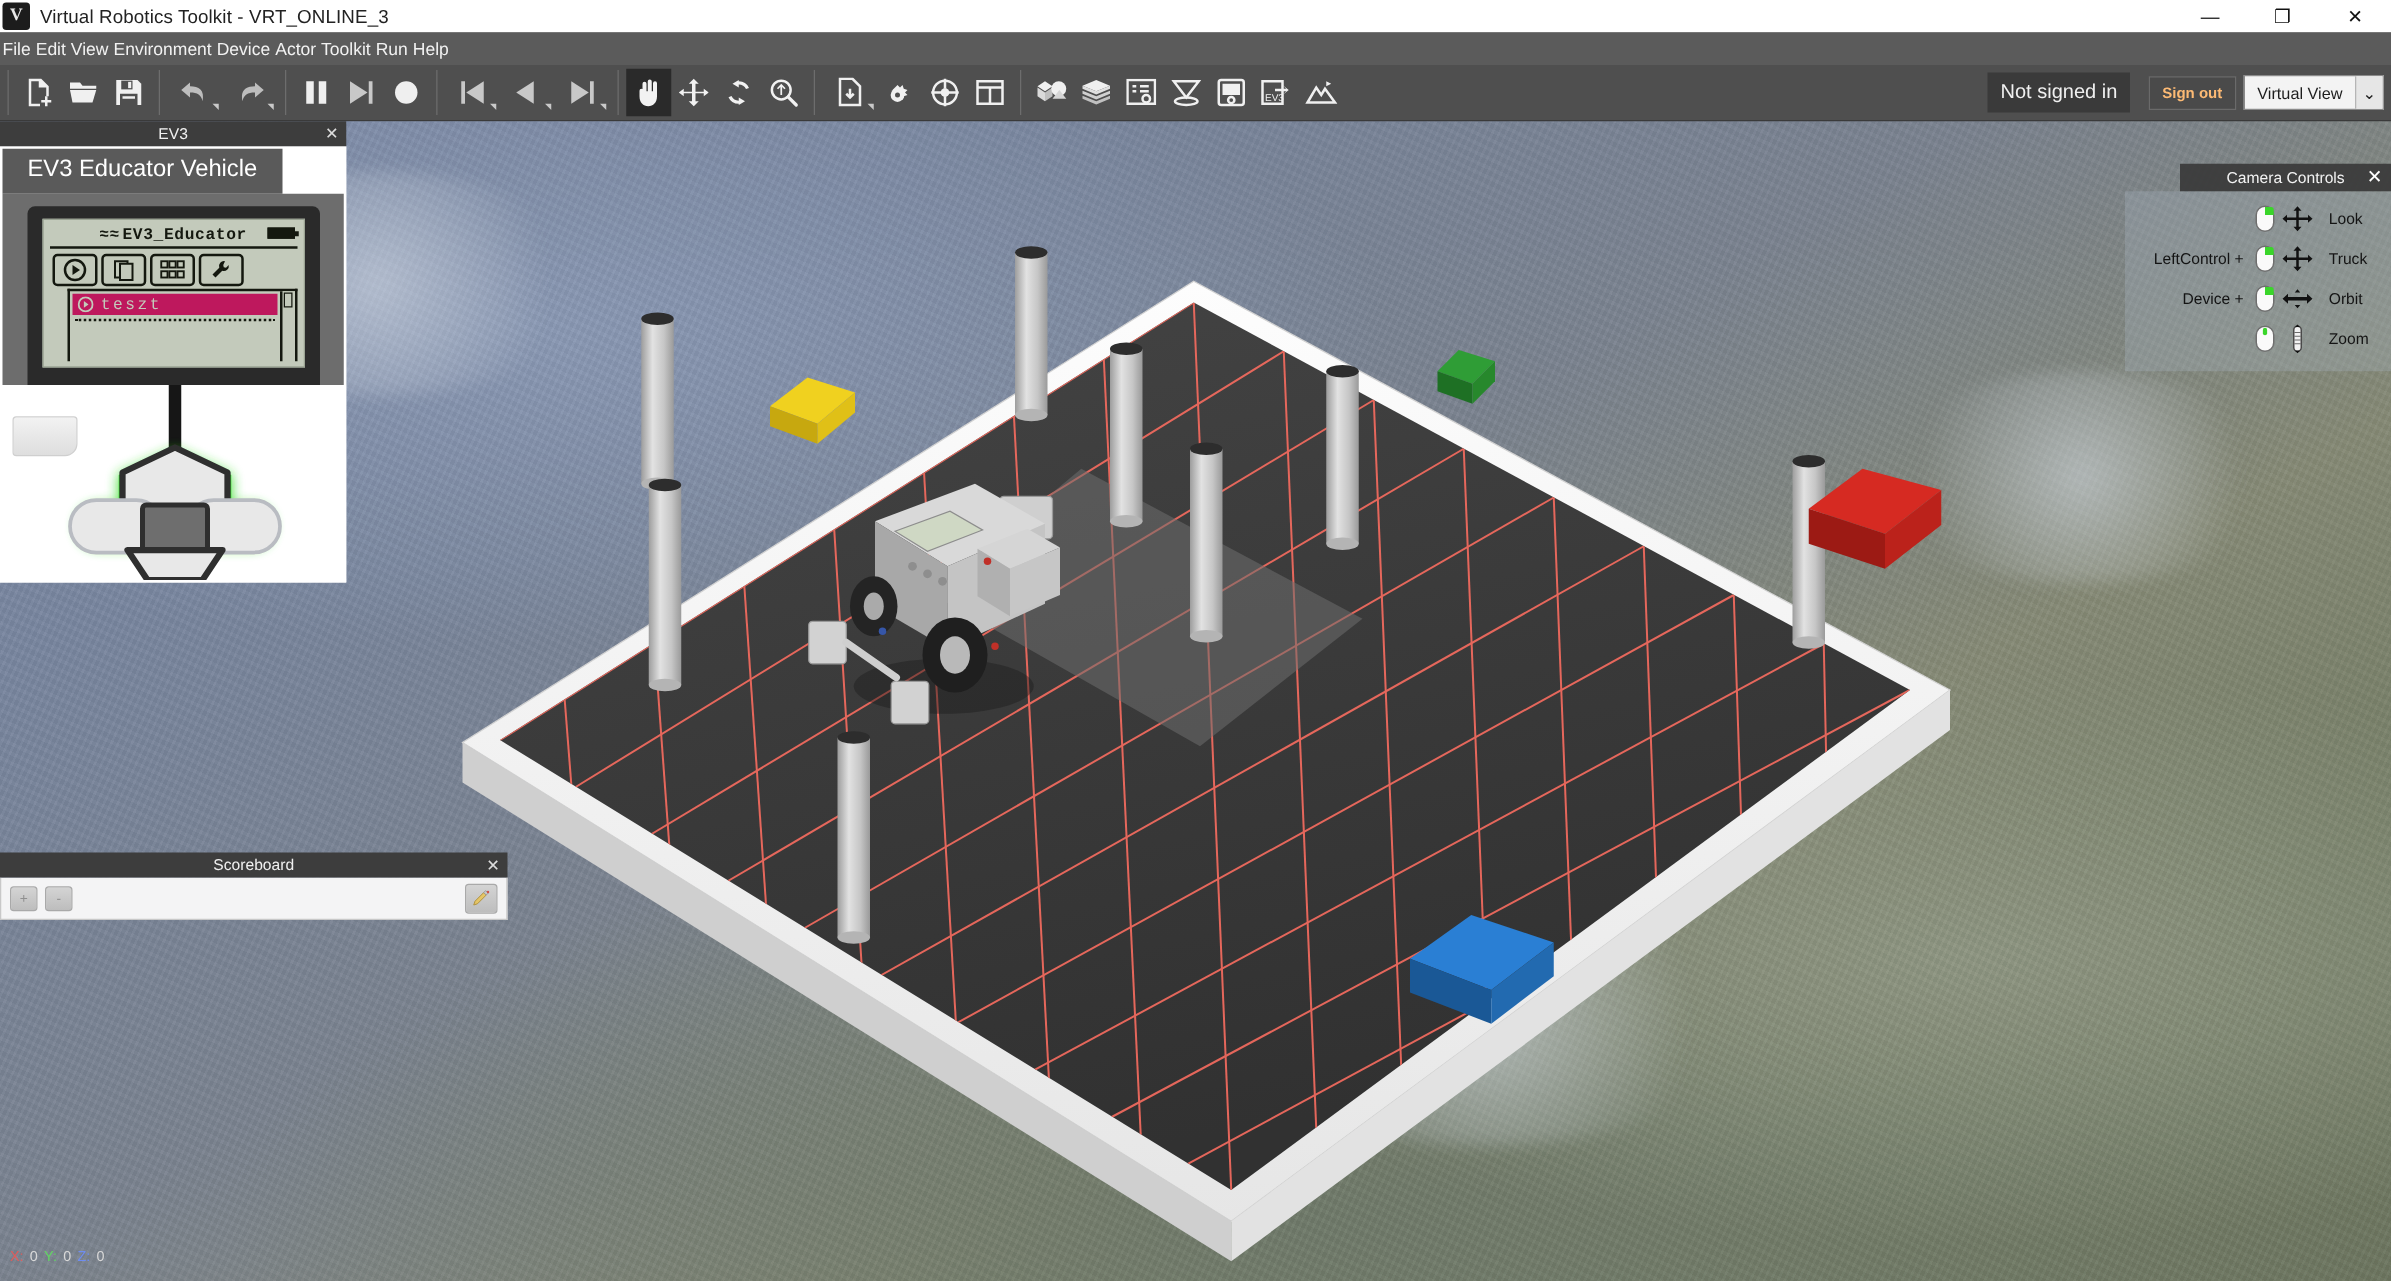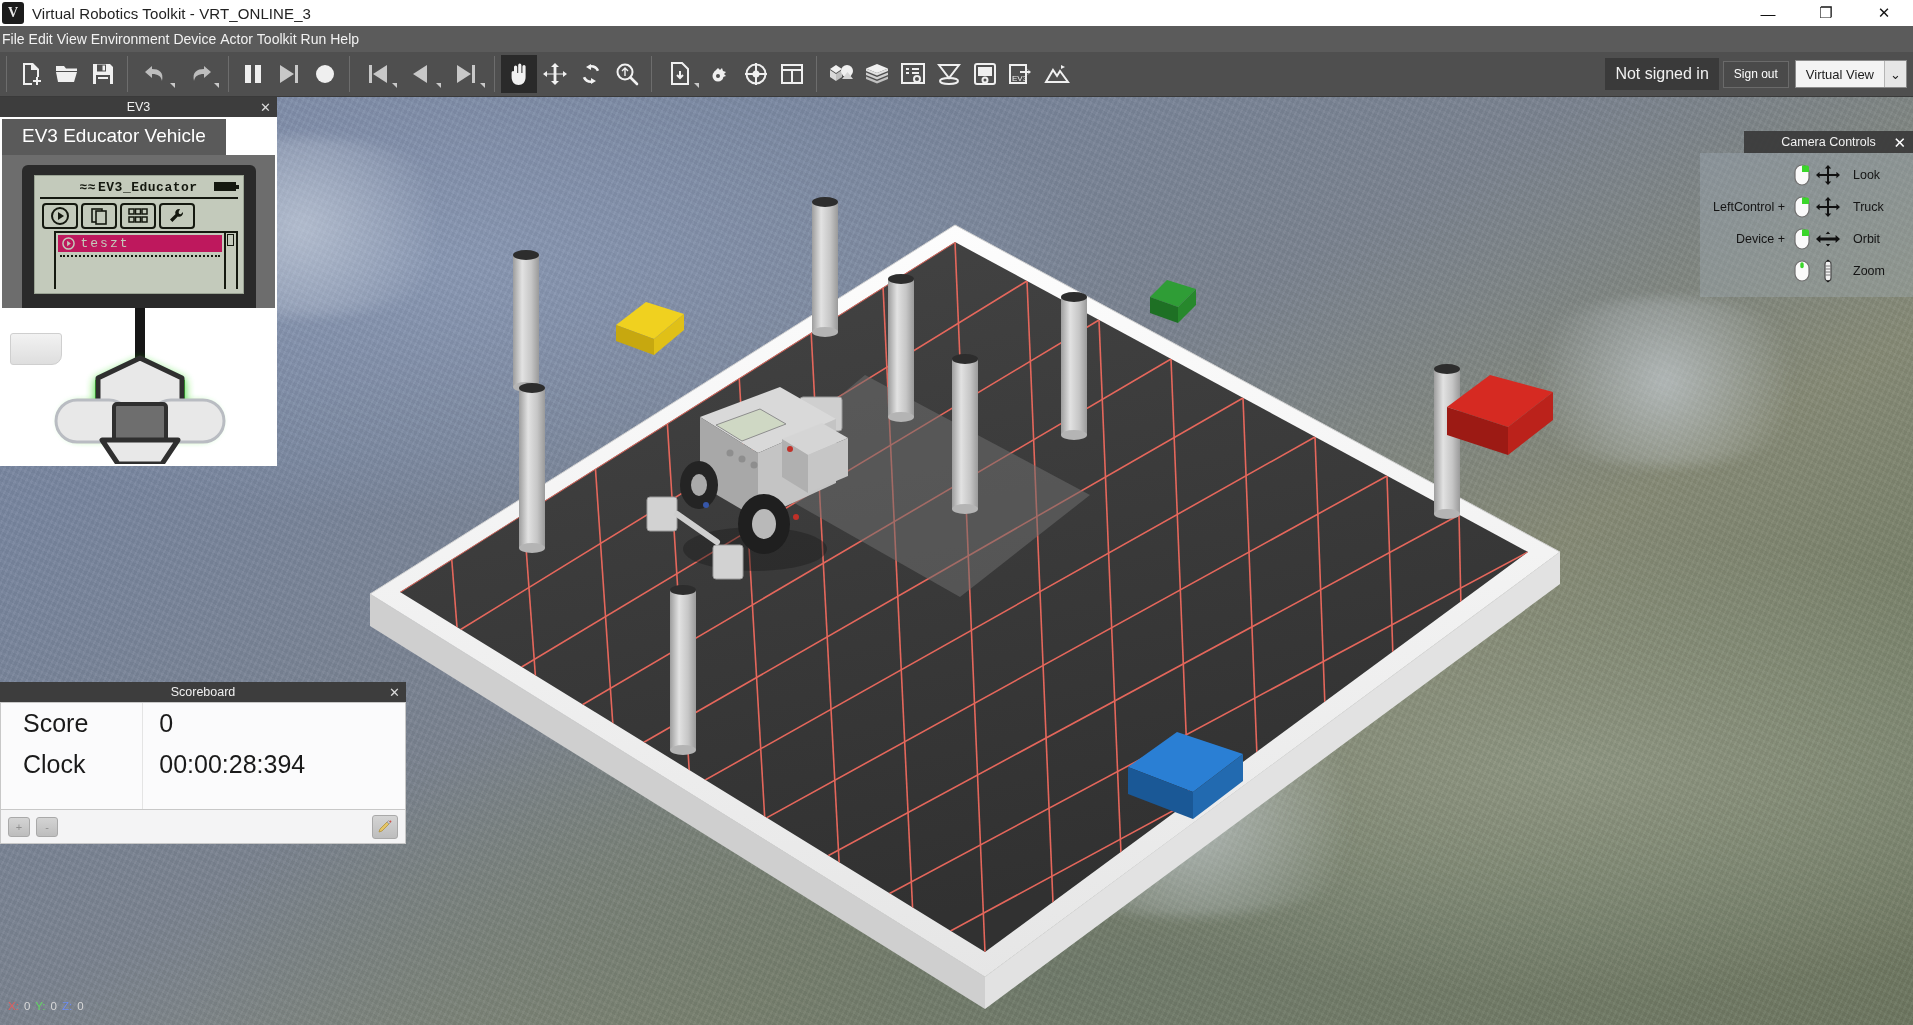--- a/index.html
+++ b/index.html
@@ -63,23 +63,24 @@
 
   
   .account-area {
     margin-left:auto; display:flex; align-items:center; height:45px; padding-right:6px;
   }
   .notsigned {
     background:#3a3a3a; color:#f0f0f0; font-size:16px;
     padding:6px 10px; height:32px; display:flex; align-items:center;
   }
   .signout-btn {
-    background:#4a4a4a; color:#ffffff; border:1px solid #6a6a6a;
+    background:#4a4a4a; color:#fdba74; border:1px solid #6a6a6a;
     font-size:12px; padding:5px 10px; height:27px; display:flex; align-items:center;
-    margin-left:4px;
+    margin-left:15px;
+    font-weight:bold;
   }
   .viewsel {
     margin-left:6px; height:28px; display:flex; align-items:stretch;
     border:1px solid #8a8a8a; background:#f3f3f3;
   }
   .viewsel-label {
     font-size:13px; color:#1d1d1d; padding:0 10px;
     display:flex; align-items:center; white-space:nowrap;
   }
   .viewsel-arrow {
@@ -232,21 +233,21 @@
     margin-left:44px;
   }
   .cam-title .pclose {
     position:absolute; right:7px; top:50%; transform:translateY(-50%);
     font-size:15px; color:#fff; line-height:1;
   }
   .cam-body {
     background:rgba(170,182,196,.30); padding:6px 0 10px 0;
   }
   .cam-row {
-    display:flex; align-items:center; height:32px; padding-right:10px;
+    display:flex; align-items:center; height:32px; padding-right:0;
   }
   .cam-mod {
     flex:1; text-align:right; font-size:12.5px; color:#141414;
     padding-right:6px; white-space:nowrap;
   }
   .cam-mouse { width:22px; display:flex; justify-content:center; }
   .cam-arrow { width:30px; display:flex; justify-content:center; align-items:center; }
   .cam-label { width:60px; font-size:12.5px; color:#141414; padding-left:10px; }
 
   
@@ -791,38 +792,20 @@
         </svg>
       </div>
     </div>
   </div>
 
   <div class="panel" id="scoreboard-panel">
     <div class="panel-title">
       <span>Scoreboard</span>
       <span class="pclose">✕</span>
     </div>
-    <div class="sb-body">
-      <table class="sb-table">
-        <tbody>
-            <tr>
-          <td>Score</td>
-          <td class="val">0</td>
-        </tr>
-        <tr>
-          <td>Clock</td>
-          <td class="val">00:00:28:394</td>
-        </tr>
-        <tr class="spacer">
-          <td></td>
-          <td class="val"></td>
-        </tr>
-      </tbody>
-        </table>
-    </div>
     <div class="sb-footer">
       <div class="sb-sm-btn">+</div>
       <div class="sb-sm-btn">-</div>
       <div class="sb-edit-btn">
         <svg width="16" height="16" viewBox="0 0 16 16">
             <path d="M2 13l1-3 7-7 2 2-7 7z" fill="#e5c566" stroke="#b09240" stroke-width=".8"></path>
             <path d="M10 3l2 2 1.5-1.5-2-2z" fill="#c9c9c9" stroke="#9a9a9a" stroke-width=".8"></path>
             <circle cx="13.4" cy="2.6" r="1" fill="#d0524a"></circle>
           </svg>
       </div>

